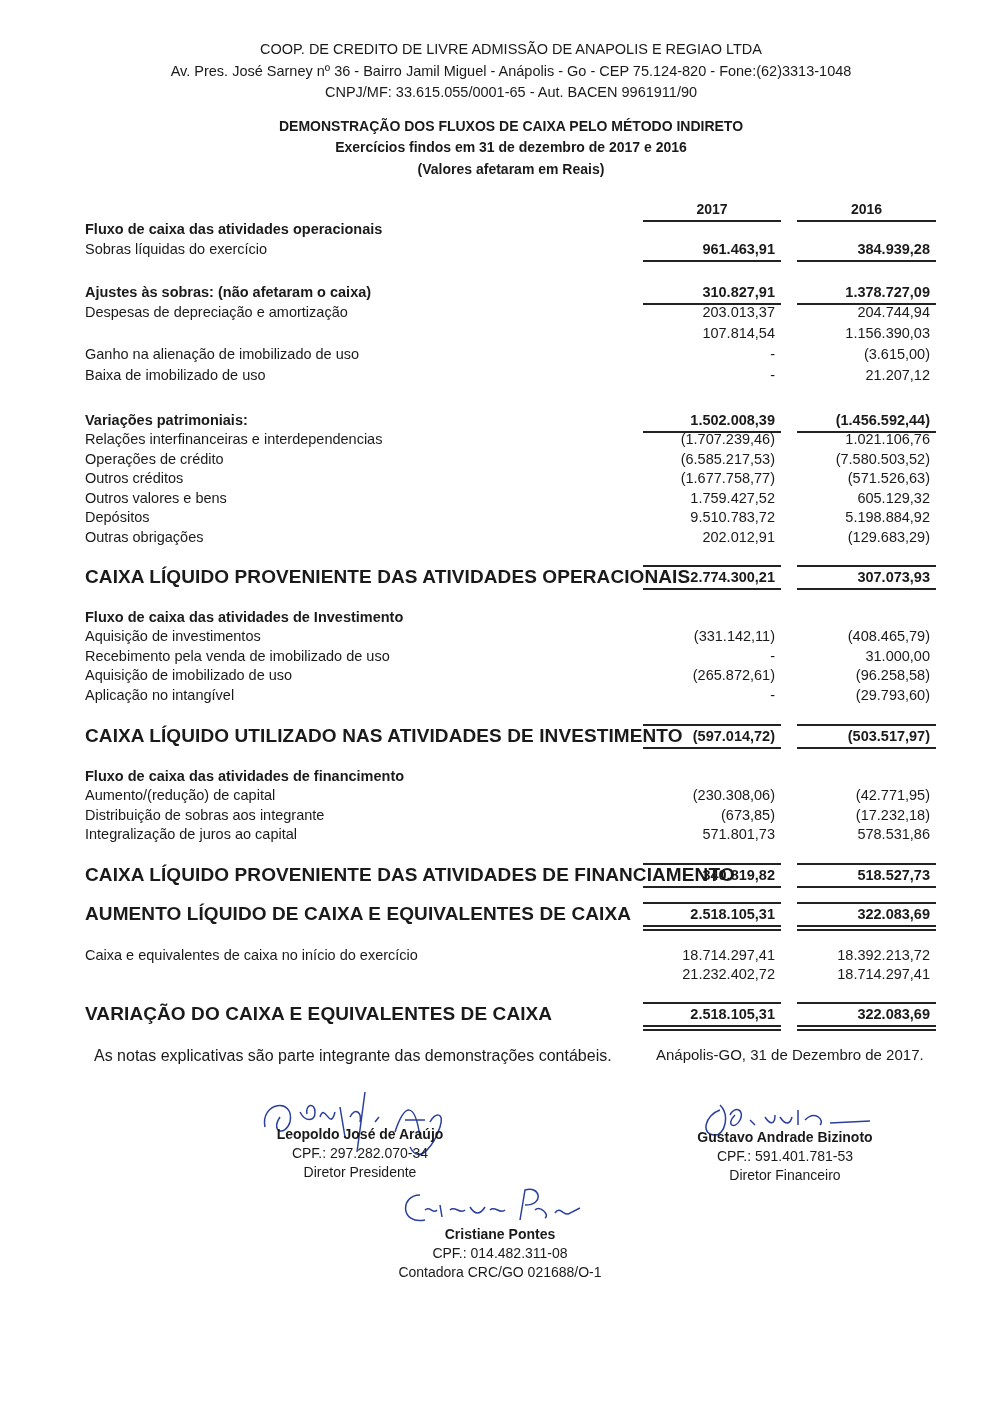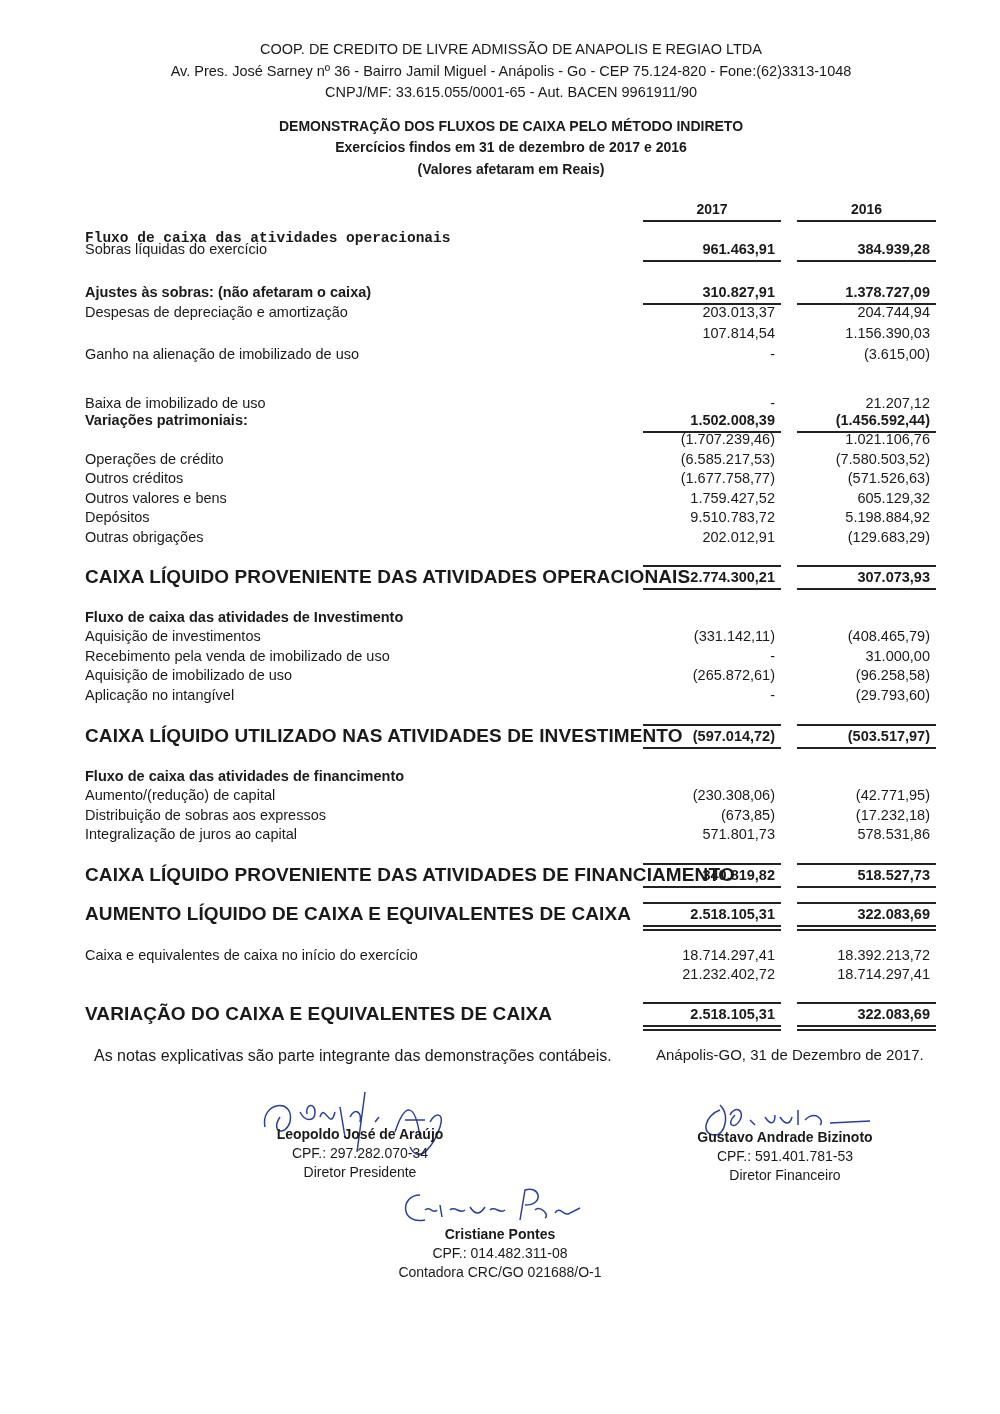--- a/index.html
+++ b/index.html
@@ -34,21 +34,21 @@
 <div class="abs center title" style="top:116px;">DEMONSTRAÇÃO  DOS FLUXOS DE CAIXA PELO MÉTODO INDIRETO</div>
 <div class="abs center title" style="top:137px;">Exercícios findos em 31 de dezembro de 2017 e 2016</div>
 <div class="abs center title" style="top:159px;">(Valores afetaram em Reais)</div>
 
 <div class="colhead" style="left:643px;width:138px;text-align:center;">2017</div>
 <div class="colhead" style="left:797px;width:139px;">2016</div>
 <div class="line c1" style="top:220px;"></div>
 <div class="line c2" style="top:220px;"></div>
 
 <div id="rows">
-    <div class="row" style="top: 228px; font-family: Liberation Mono, monospace;">
+    <div class="row" style="top: 219px;">
       <span class="lbl b">Fluxo de caixa das atividades operacionais</span>
       <span class="v1 b"></span>
       <span class="v2 b"></span>
     </div>
     <div class="row" style="top: 239px;">
       <span class="lbl">Sobras líquidas do exercício</span>
       <span class="v1 b">961.463,91</span>
       <span class="v2 b">384.939,28</span>
     </div>
     <div class="line c1" style="top: 260px;"></div>
@@ -67,33 +67,34 @@
     </div>
     <div class="row" style="top: 323px;">
       <span class="v1">107.814,54</span>
       <span class="v2">1.156.390,03</span>
     </div>
     <div class="row" style="top: 344px;">
       <span class="lbl">Ganho na alienação de imobilizado de uso</span>
       <span class="v1">-</span>
       <span class="v2">(3.615,00)</span>
     </div>
-    <div class="row" style="top: 365px; margin-top: 28px;">
+    <div class="row" style="top: 365px;">
       <span class="lbl">Baixa de imobilizado de uso</span>
       <span class="v1">-</span>
       <span class="v2">21.207,12</span>
     </div>
     <div class="row" style="top: 410px;">
       <span class="lbl b">Variações patrimoniais:</span>
       <span class="v1 b">1.502.008,39</span>
       <span class="v2 b">(1.456.592,44)</span>
     </div>
     <div class="line c1" style="top: 431px;"></div>
     <div class="line c2" style="top: 431px;"></div>
     <div class="row" style="top: 429px;">
+      <span class="lbl">Relações interfinanceiras e interdependencias</span>
       <span class="v1">(1.707.239,46)</span>
       <span class="v2">1.021.106,76</span>
     </div>
     <div class="row" style="top: 449px;">
       <span class="lbl">Operações de crédito</span>
       <span class="v1">(6.585.217,53)</span>
       <span class="v2">(7.580.503,52)</span>
     </div>
     <div class="row" style="top: 468px;">
       <span class="lbl">Outros créditos</span>
@@ -162,21 +163,21 @@
       <span class="lbl b">Fluxo de caixa das atividades de financimento</span>
       <span class="v1 b"></span>
       <span class="v2 b"></span>
     </div>
     <div class="row" style="top: 785px;">
       <span class="lbl">Aumento/(redução) de capital</span>
       <span class="v1">(230.308,06)</span>
       <span class="v2">(42.771,95)</span>
     </div>
     <div class="row" style="top: 805px;">
-      <span class="lbl">Distribuição de sobras aos expressos</span>
+      <span class="lbl">Distribuição de sobras aos integrante</span>
       <span class="v1">(673,85)</span>
       <span class="v2">(17.232,18)</span>
     </div>
     <div class="row" style="top: 824px;">
       <span class="lbl">Integralização de juros ao capital</span>
       <span class="v1">571.801,73</span>
       <span class="v2">578.531,86</span>
     </div>
     <div class="row" style="top: 865px;">
       <span class="lbl caps">CAIXA LÍQUIDO PROVENIENTE DAS ATIVIDADES DE FINANCIAMENTO</span>

